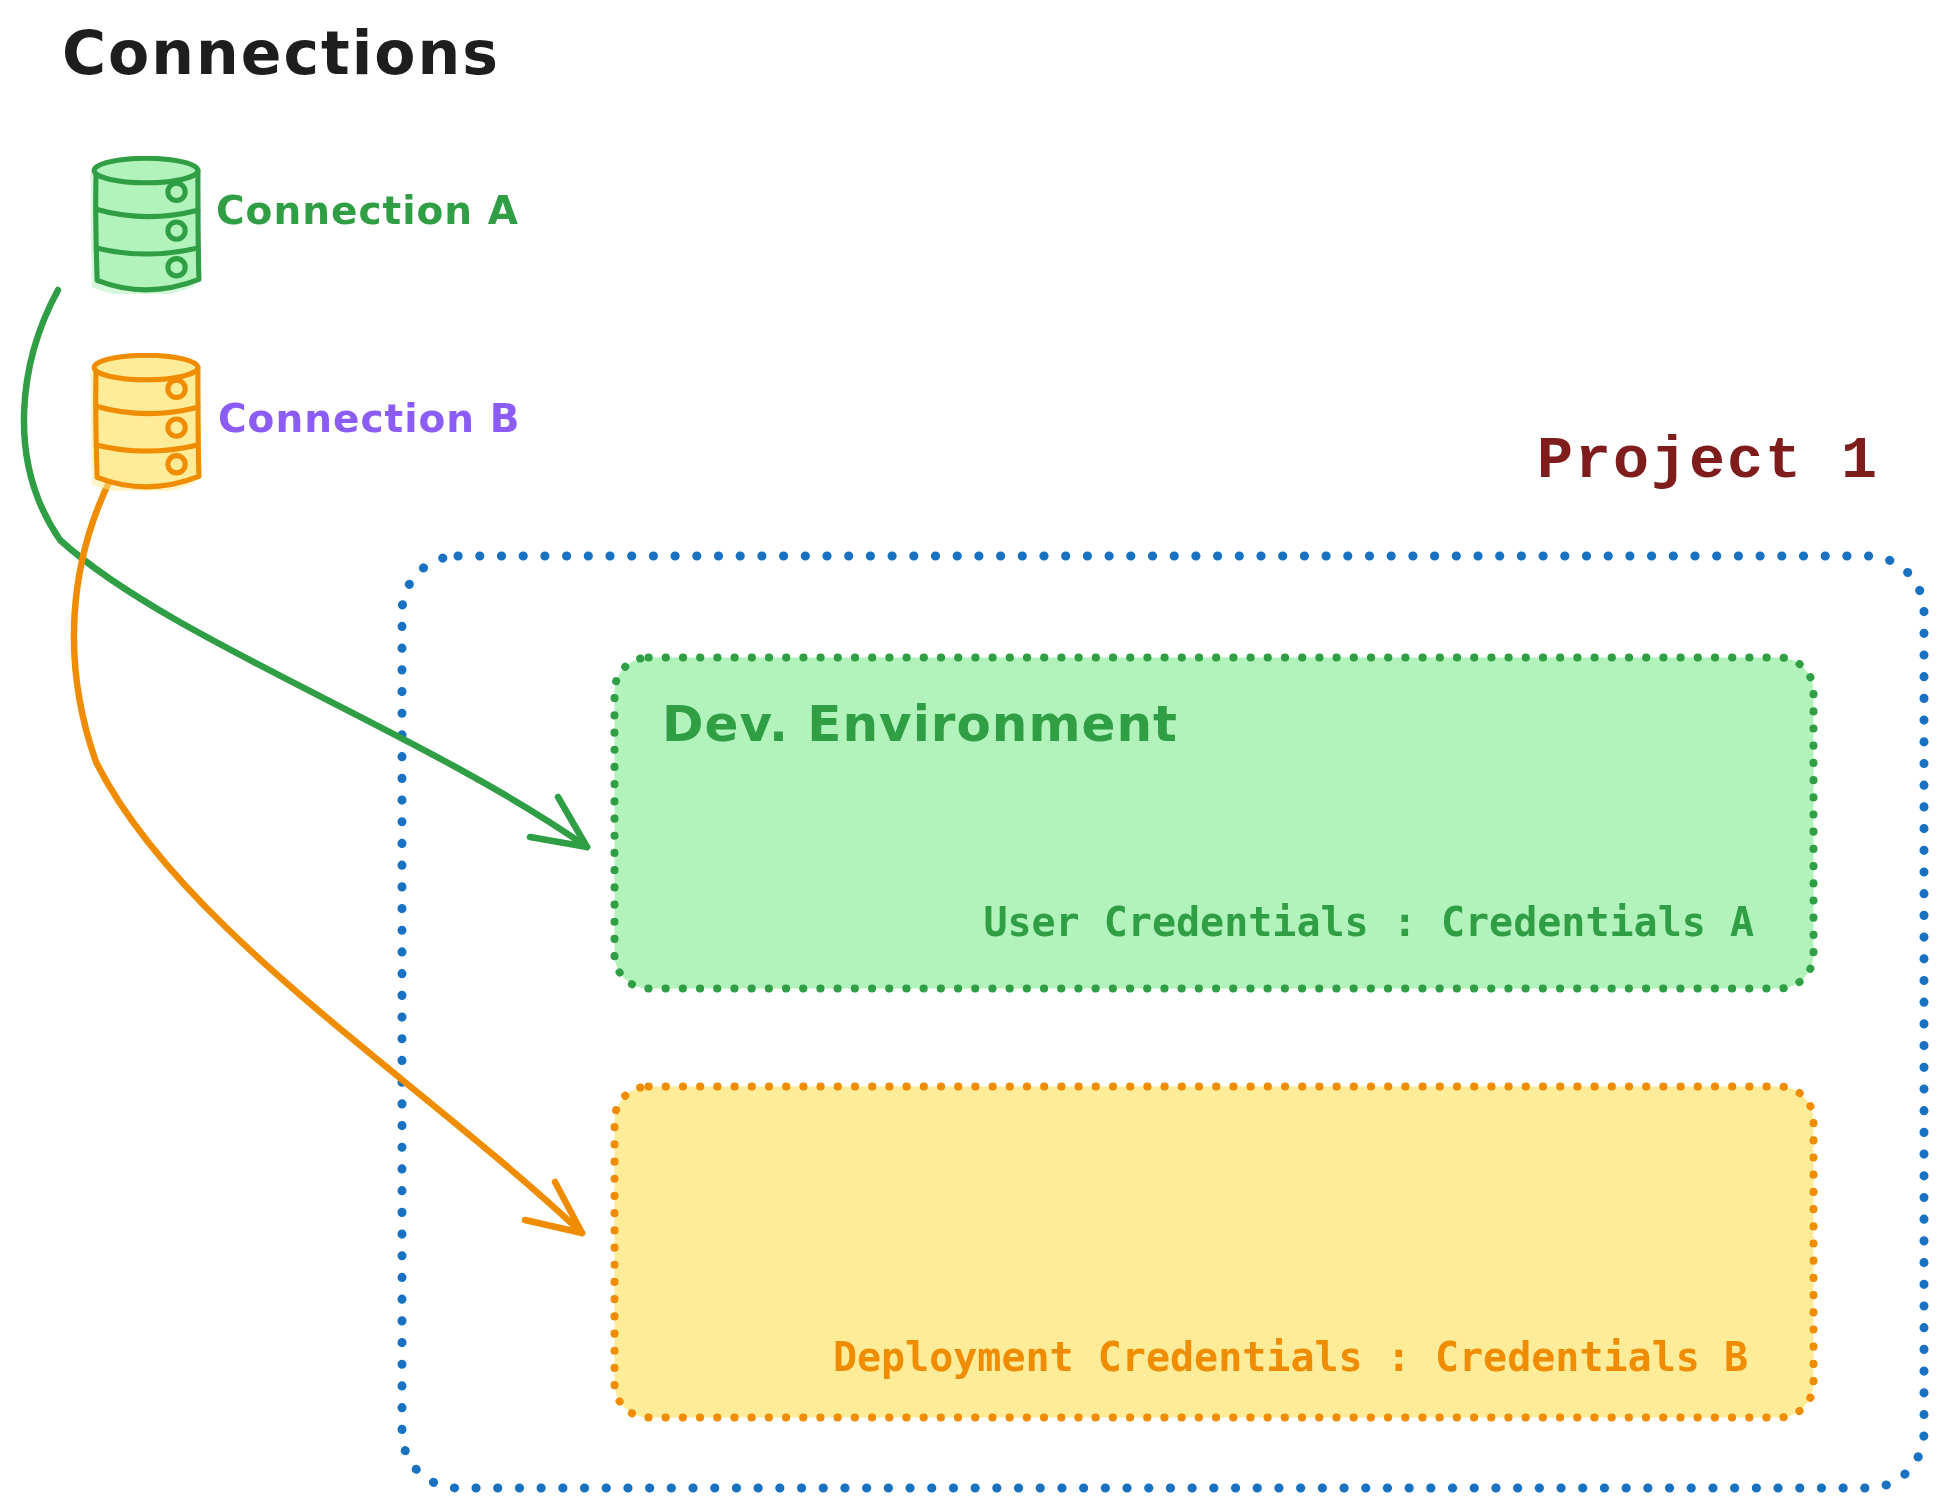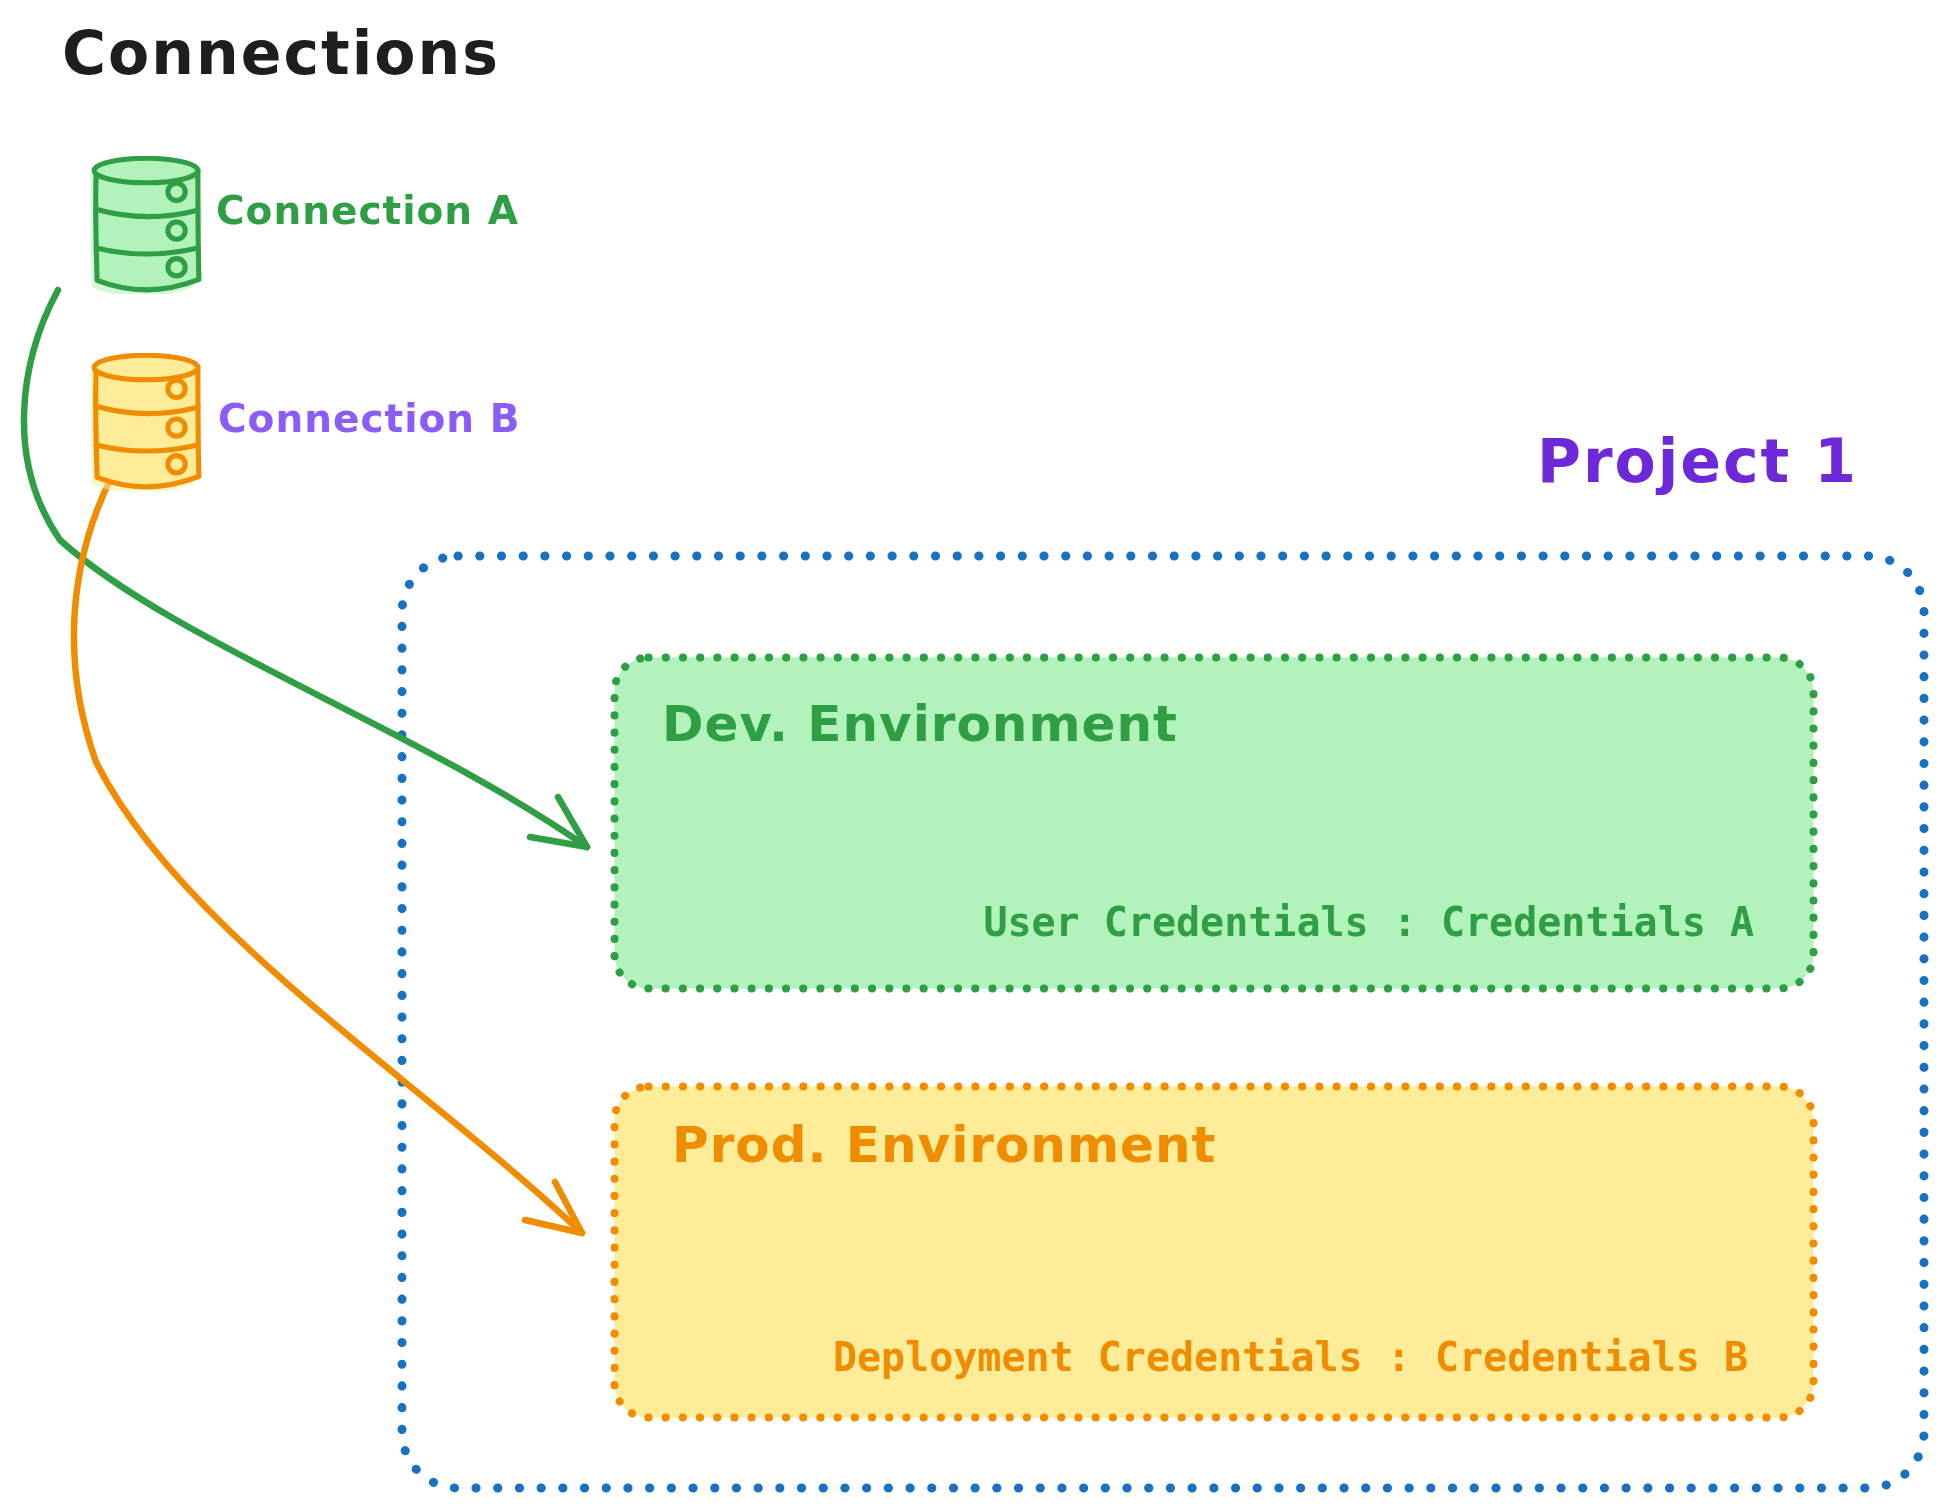--- a/index.html
+++ b/index.html
@@ -16,21 +16,21 @@
   .label{position:absolute;white-space:nowrap;line-height:1.1;}
   .diagram-title{
     left:62px;top:20px;
     font-size:60px;font-weight:600;letter-spacing:2px;color:#1e1e1e;
   }
   .conn-label{font-size:39px;font-weight:600;letter-spacing:1px;}
   .conn-a-label{left:216px;top:190px;color:#2f9e44;}
   .conn-b-label{left:218px;top:398px;color:#8b5cf6;}
   .project-title{
     left:1537px;top:428px;
-    font-size:60px;font-weight:600;letter-spacing:2px;color:#6d28d9;
+    font-size:60px;font-weight:600;letter-spacing:2px;color:#7f1d1d;font-family:Liberation Mono, monospace;
   }
   .db-icon{position:absolute;width:112px;height:138px;}
   .db-a{left:90px;top:156px;}
   .db-b{left:90px;top:353px;}
   .env-box{position:absolute;left:610px;width:1208px;height:340px;}
   .env-dev{top:653px;}
   .env-prod{top:1082px;}
   .env-border{position:absolute;left:0;top:0;width:100%;height:100%;}
   .env-title{
     position:absolute;
@@ -109,17 +109,16 @@
       <rect x="4.5" y="4.5" width="1199" height="331" rx="34" ry="34" fill="#b2f2bb" stroke="#2f9e44" stroke-width="8" stroke-dasharray="0.2 17" stroke-linecap="round"></rect>
     </svg>
     <div class="env-title">Dev. Environment</div>
     <div class="env-cred">User Credentials : Credentials A</div>
   </div>
 
   <div class="env-box env-prod">
     <svg class="env-border" viewBox="0 0 1208 340">
       <rect x="4.5" y="4.5" width="1199" height="331" rx="34" ry="34" fill="#ffec99" stroke="#f08c00" stroke-width="8" stroke-dasharray="0.2 17" stroke-linecap="round"></rect>
     </svg>
-    <div class="env-title">Prod. Environment</div>
     <div class="env-cred">Deployment Credentials : Credentials B</div>
   </div>
 
 </div>
 
 </body></html>

